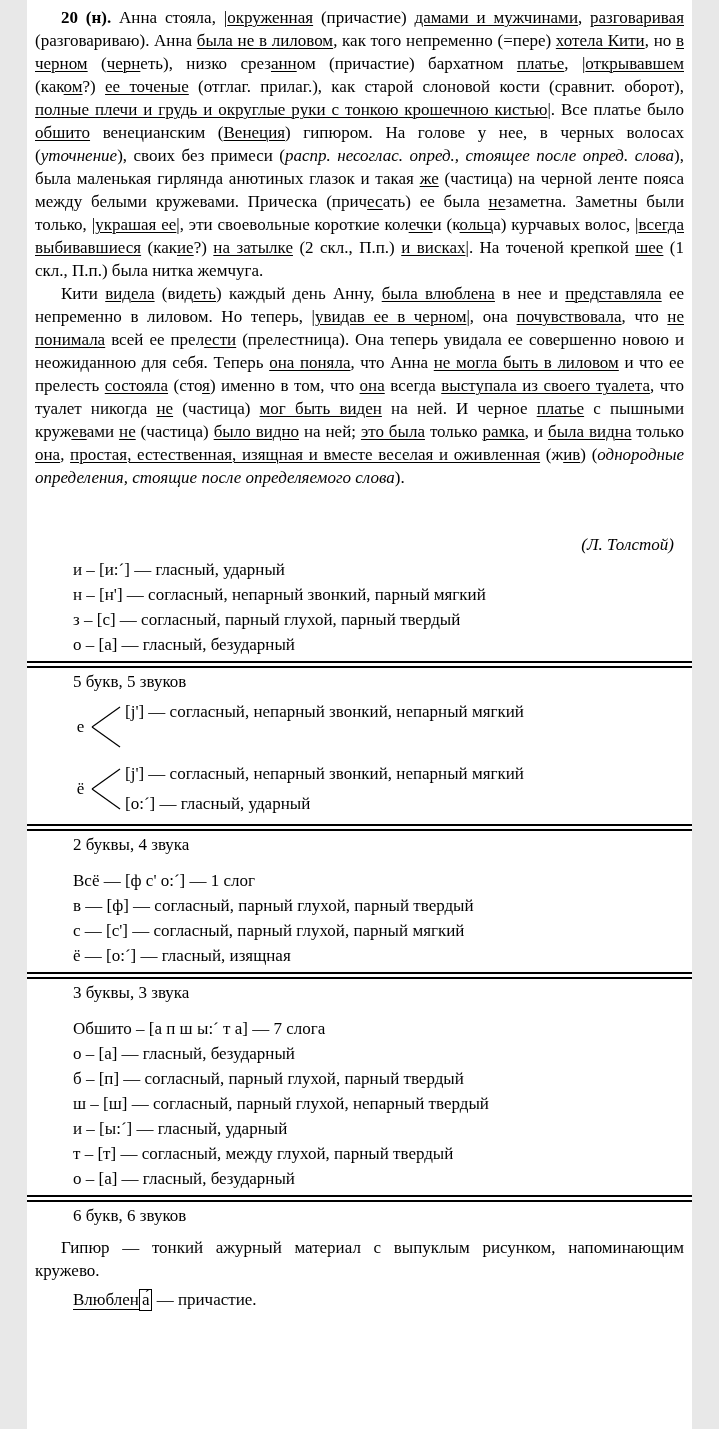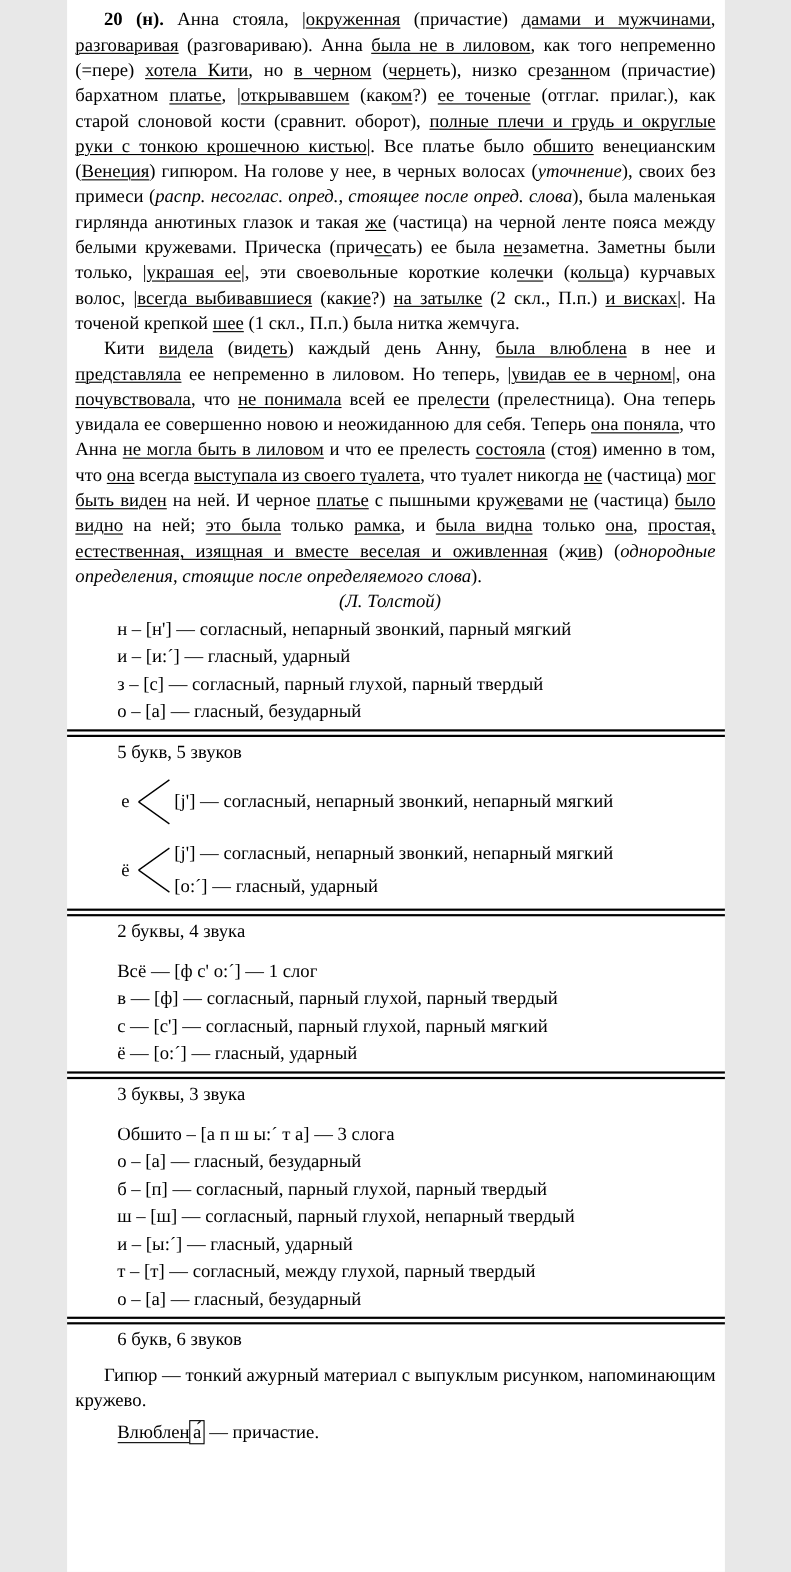--- a/index.html
+++ b/index.html
@@ -1,52 +1,52 @@
 <!DOCTYPE html>
 <html><head>
 <meta charset="utf-8">
 <style>
   html,body{margin:0;padding:0;background:#e8e8e8;}
   .page{
-    width:598px;min-height:1429px;margin:0 auto;background:#ffffff;color:#000;
+    width:665px;min-height:1429px;margin:0 auto;background:#ffffff;color:#000;
     font-family:"Liberation Serif","DejaVu Serif",serif;
     font-size:17px;box-sizing:border-box;padding:6px 8px 10px 8px;
   }
   .para{margin:0;text-align:justify;text-indent:26px;line-height:23px;}
   .u{text-decoration:underline;text-underline-offset:2px;text-decoration-thickness:1px;}
   .i{font-style:italic;}
   .b{font-weight:bold;}
-  .author{text-align:center;font-style:italic;line-height:24px;padding-right:10px;}
+  .author{text-align:right;font-style:italic;line-height:24px;padding-right:10px;margin-top:44px;}
   .section-header{padding-left:38px;line-height:25px;margin-top:11px;}
   .phon-line{padding-left:38px;line-height:25px;}
   .count-line{padding-left:38px;line-height:24px;margin:2px 0;}
   .rule{height:3px;border-top:2px solid #000;border-bottom:2px solid #000;margin:4px -8px 2px -8px;}
   .fork-group{display:flex;align-items:center;margin-left:38px;}
   .fork-letter{width:15px;text-align:center;flex:0 0 auto;}
   .fork-svg{flex:0 0 auto;margin:0 2px 0 1px;}
-  .fork-rows{display:flex;flex-direction:column;justify-content:center;height:60px;}
+  .fork-rows{display:flex;flex-direction:column;justify-content:space-between;height:60px;}
   .fork-row{line-height:30px;white-space:nowrap;}
   .definition{margin-top:8px;}
   .morph-line{padding-left:38px;line-height:30px;margin-top:3px;}
   .morph-stem{border-bottom:1.5px solid #000;}
   .morph-ending{border:1.5px solid #000;border-bottom-width:1.5px;padding:0 2px;display:inline-block;line-height:20px;}
 </style>
 </head>
 <body>
 
 <div class="page">
   <div id="paras">
       <p class="para"><span class="b">20 (н).</span><span> Анна стояла, |</span><span class="u">окруженная</span><span> (причастие) </span><span class="u">дамами и мужчинами</span><span>, </span><span class="u">разговаривая</span><span> (разговариваю). Анна </span><span class="u">была не в лиловом</span><span>, как того непременно (=пере) </span><span class="u">хотела Кити</span><span>, но </span><span class="u">в черном</span><span> (</span><span class="u">черн</span><span>еть), низко срез</span><span class="u">анн</span><span>ом (причастие) бархатном </span><span class="u">платье</span><span>, |</span><span class="u">открывавшем</span><span> (как</span><span class="u">ом</span><span>?) </span><span class="u">ее точеные</span><span> (отглаг. прилаг.), как старой слоновой кости (сравнит. оборот), </span><span class="u">полные плечи и грудь и округлые руки с тонкою крошечною кистью</span><span>|. Все платье было </span><span class="u">обшито</span><span> венецианским (</span><span class="u">Венеция</span><span>) гипюром. На голове у нее, в черных волосах (</span><span class="i">уточнение</span><span>), своих без примеси (</span><span class="i">распр. несоглас. опред., стоящее после опред. слова</span><span>), была маленькая гирлянда анютиных глазок и такая </span><span class="u">же</span><span> (частица) на черной ленте пояса между белыми кружевами. Прическа (прич</span><span class="u">ес</span><span>ать) ее была </span><span class="u">не</span><span>заметна. Заметны были только, |</span><span class="u">украшая ее</span><span>|, эти своевольные короткие кол</span><span class="u">ечк</span><span>и (к</span><span class="u">ольц</span><span>а) курчавых волос, |</span><span class="u">всегда выбивавшиеся</span><span> (как</span><span class="u">ие</span><span>?) </span><span class="u">на затылке</span><span> (2 скл., П.п.) </span><span class="u">и висках</span><span>|. На точеной крепкой </span><span class="u">шее</span><span> (1 скл., П.п.) была нитка жемчуга.</span></p>
       <p class="para"><span>Кити </span><span class="u">видела</span><span> (вид</span><span class="u">еть</span><span>) каждый день Анну, </span><span class="u">была влюблена</span><span> в нее и </span><span class="u">представляла</span><span> ее непременно в лиловом. Но теперь, |</span><span class="u">увидав ее в черном</span><span>|, она </span><span class="u">почувствовала</span><span>, что </span><span class="u">не понимала</span><span> всей ее прел</span><span class="u">ести</span><span> (прелестница). Она теперь увидала ее совершенно новою и неожиданною для себя. Теперь </span><span class="u">она поняла</span><span>, что Анна </span><span class="u">не могла быть в лиловом</span><span> и что ее прелесть </span><span class="u">состояла</span><span> (сто</span><span class="u">я</span><span>) именно в том, что </span><span class="u">она</span><span> всегда </span><span class="u">выступала из своего туалета</span><span>, что туалет никогда </span><span class="u">не</span><span> (частица) </span><span class="u">мог быть виден</span><span> на ней. И черное </span><span class="u">платье</span><span> с пышными круж</span><span class="u">ев</span><span>ами </span><span class="u">не</span><span> (частица) </span><span class="u">было видно</span><span> на ней; </span><span class="u">это была</span><span> только </span><span class="u">рамка</span><span>, и </span><span class="u">была видна</span><span> только </span><span class="u">она</span><span>, </span><span class="u">простая, естественная, изящная и вместе веселая и оживленная</span><span> (ж</span><span class="u">ив</span><span>) (</span><span class="i">однородные определения, стоящие после определяемого слова</span><span>).</span></p>
     </div>
   <div class="author">(Л. Толстой)</div>
   <div id="sections">
       <div class="section">
+        <div class="phon-line">и – [и:´] — гласный, ударный</div>
         <div class="phon-line">н – [н'] — согласный, непарный звонкий, парный мягкий</div>
-        <div class="phon-line">и – [и:´] — гласный, ударный</div>
         <div class="phon-line">з – [с] — согласный, парный глухой, парный твердый</div>
         <div class="phon-line">о – [а] — гласный, безударный</div>
         <div class="rule"></div>
         <div class="count-line">5 букв, 5 звуков</div>
       </div>
       <div class="section">
         <div class="fork-group">
           <span class="fork-letter">е</span>
           <svg width="34" height="62" class="fork-svg">
             <line x1="3" y1="31" x2="31" y2="11" stroke="#000" stroke-width="1.2"></line>
@@ -67,26 +67,26 @@
             <div class="fork-row">[о:´] — гласный, ударный</div>
           </div>
         </div>
         <div class="rule"></div>
         <div class="count-line">2 буквы, 4 звука</div>
       </div>
       <div class="section">
         <div class="section-header">Всё — [ф с' о:´] — 1 слог</div>
         <div class="phon-line">в — [ф] — согласный, парный глухой, парный твердый</div>
         <div class="phon-line">с — [с'] — согласный, парный глухой, парный мягкий</div>
-        <div class="phon-line">ё — [о:´] — гласный, ударный</div>
+        <div class="phon-line">ё — [о:´] — гласный, изящная</div>
         <div class="rule"></div>
         <div class="count-line">3 буквы, 3 звука</div>
       </div>
       <div class="section">
-        <div class="section-header">Обшито – [а п ш ы:´ т а] — 3 слога</div>
+        <div class="section-header">Обшито – [а п ш ы:´ т а] — 7 слога</div>
         <div class="phon-line">о – [а] — гласный, безударный</div>
         <div class="phon-line">б – [п] — согласный, парный глухой, парный твердый</div>
         <div class="phon-line">ш – [ш] — согласный, парный глухой, непарный твердый</div>
         <div class="phon-line">и – [ы:´] — гласный, ударный</div>
         <div class="phon-line">т – [т] — согласный, между глухой, парный твердый</div>
         <div class="phon-line">о – [а] — гласный, безударный</div>
         <div class="rule"></div>
         <div class="count-line">6 букв, 6 звуков</div>
       </div>
     </div>

